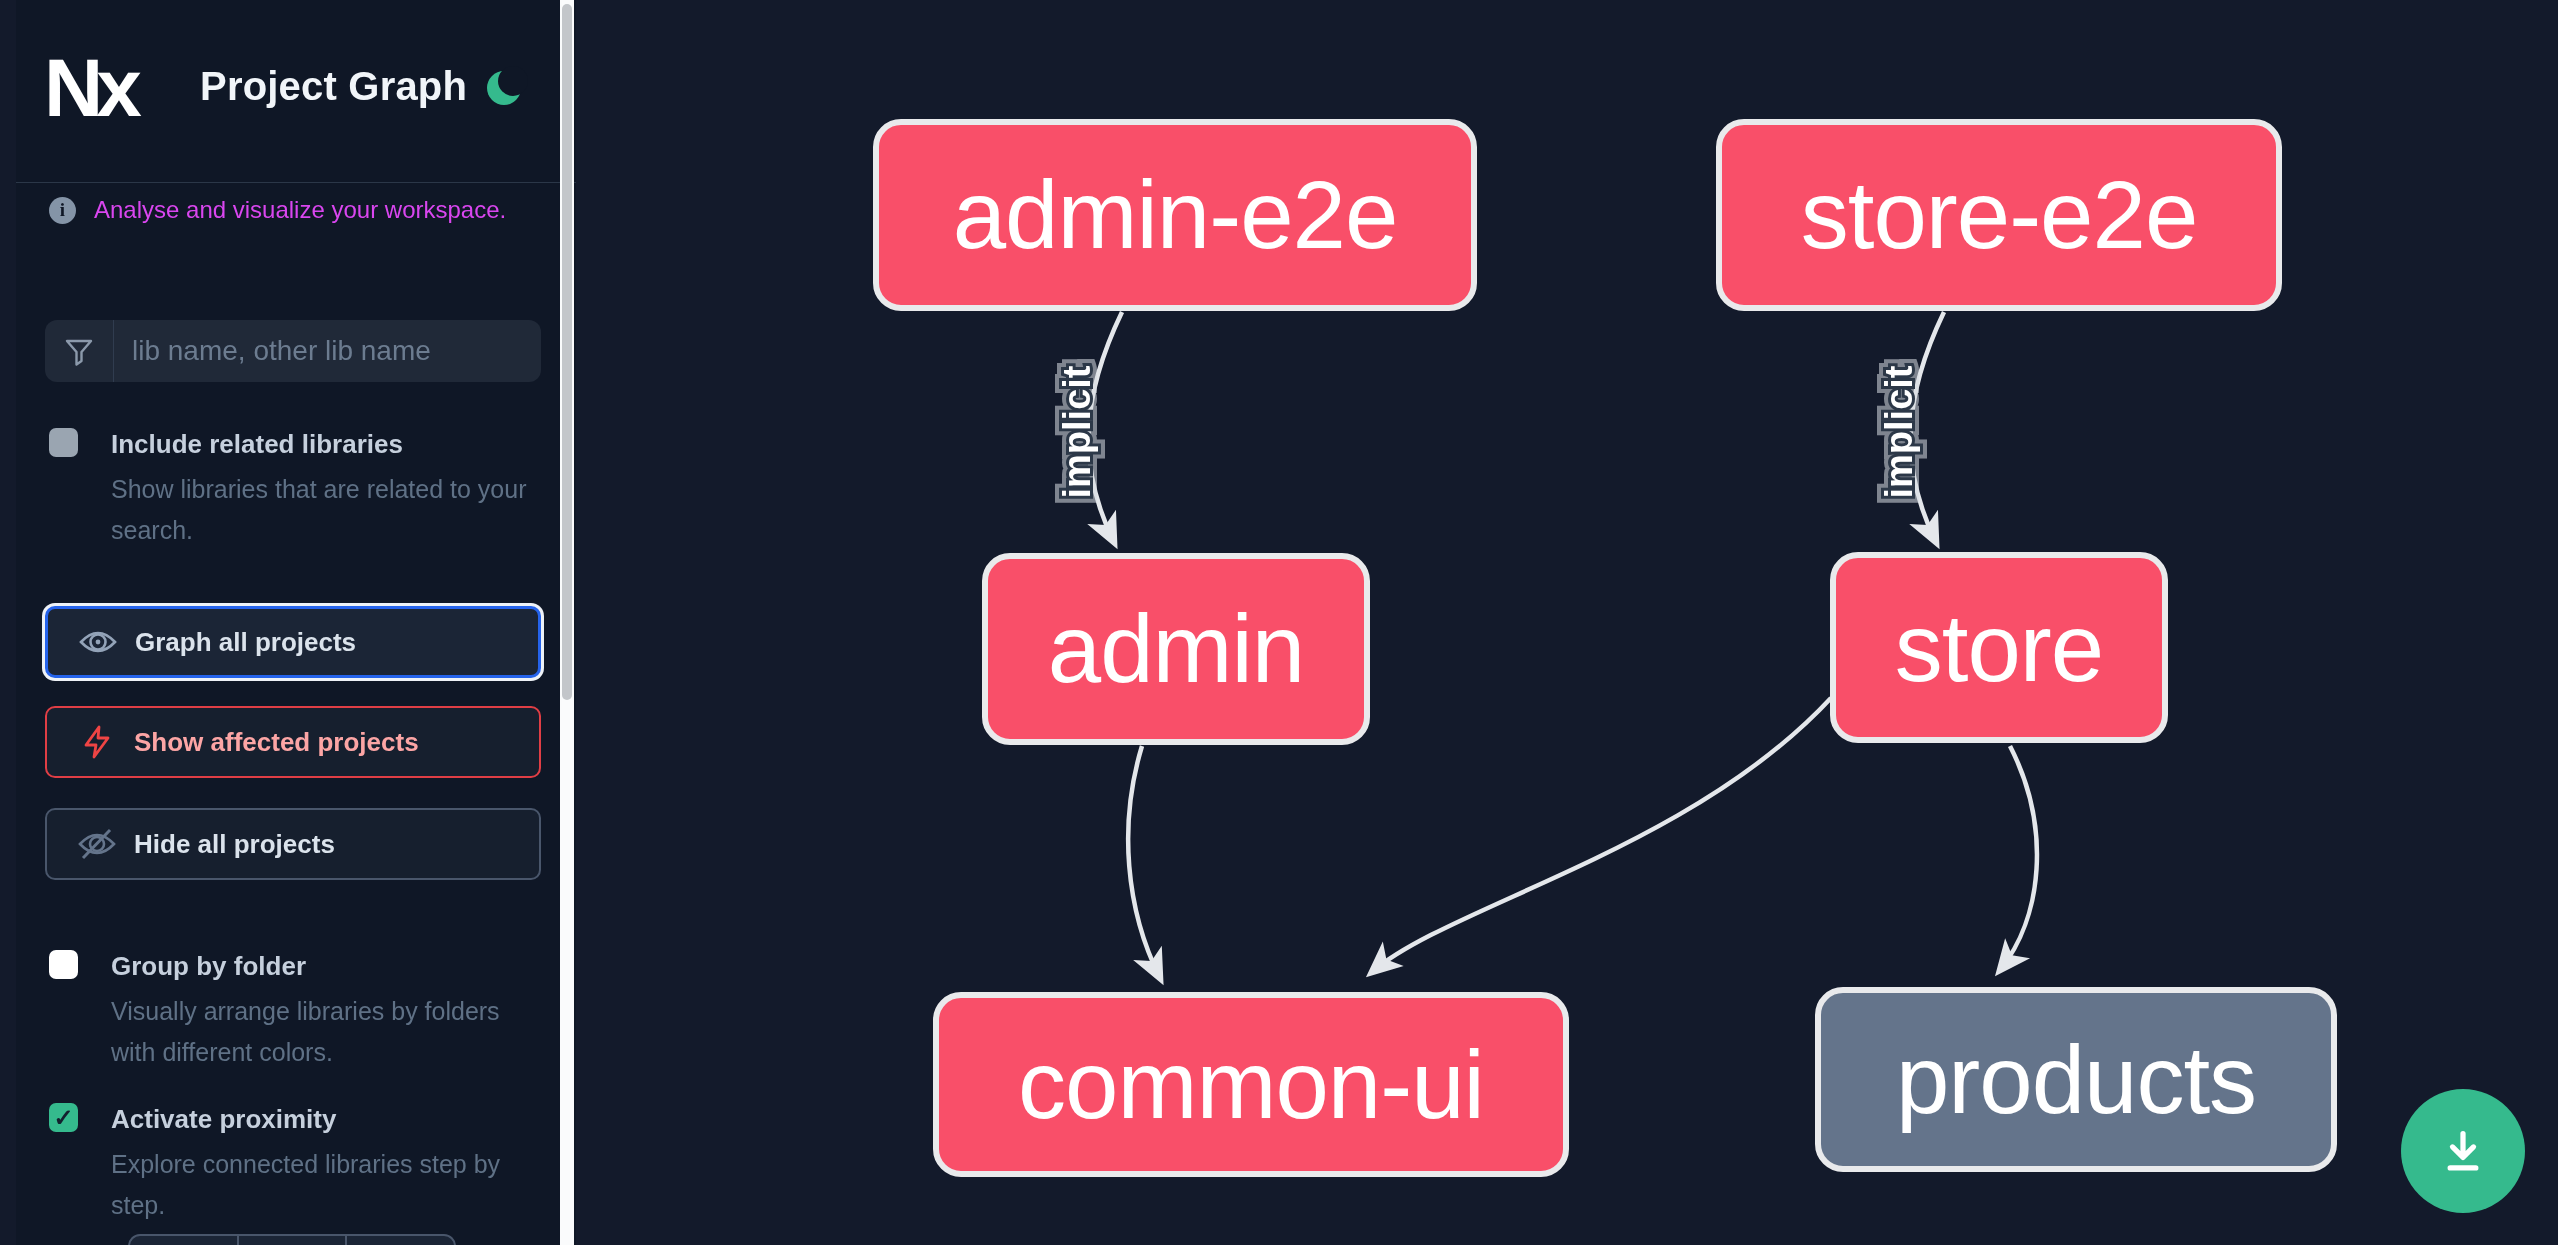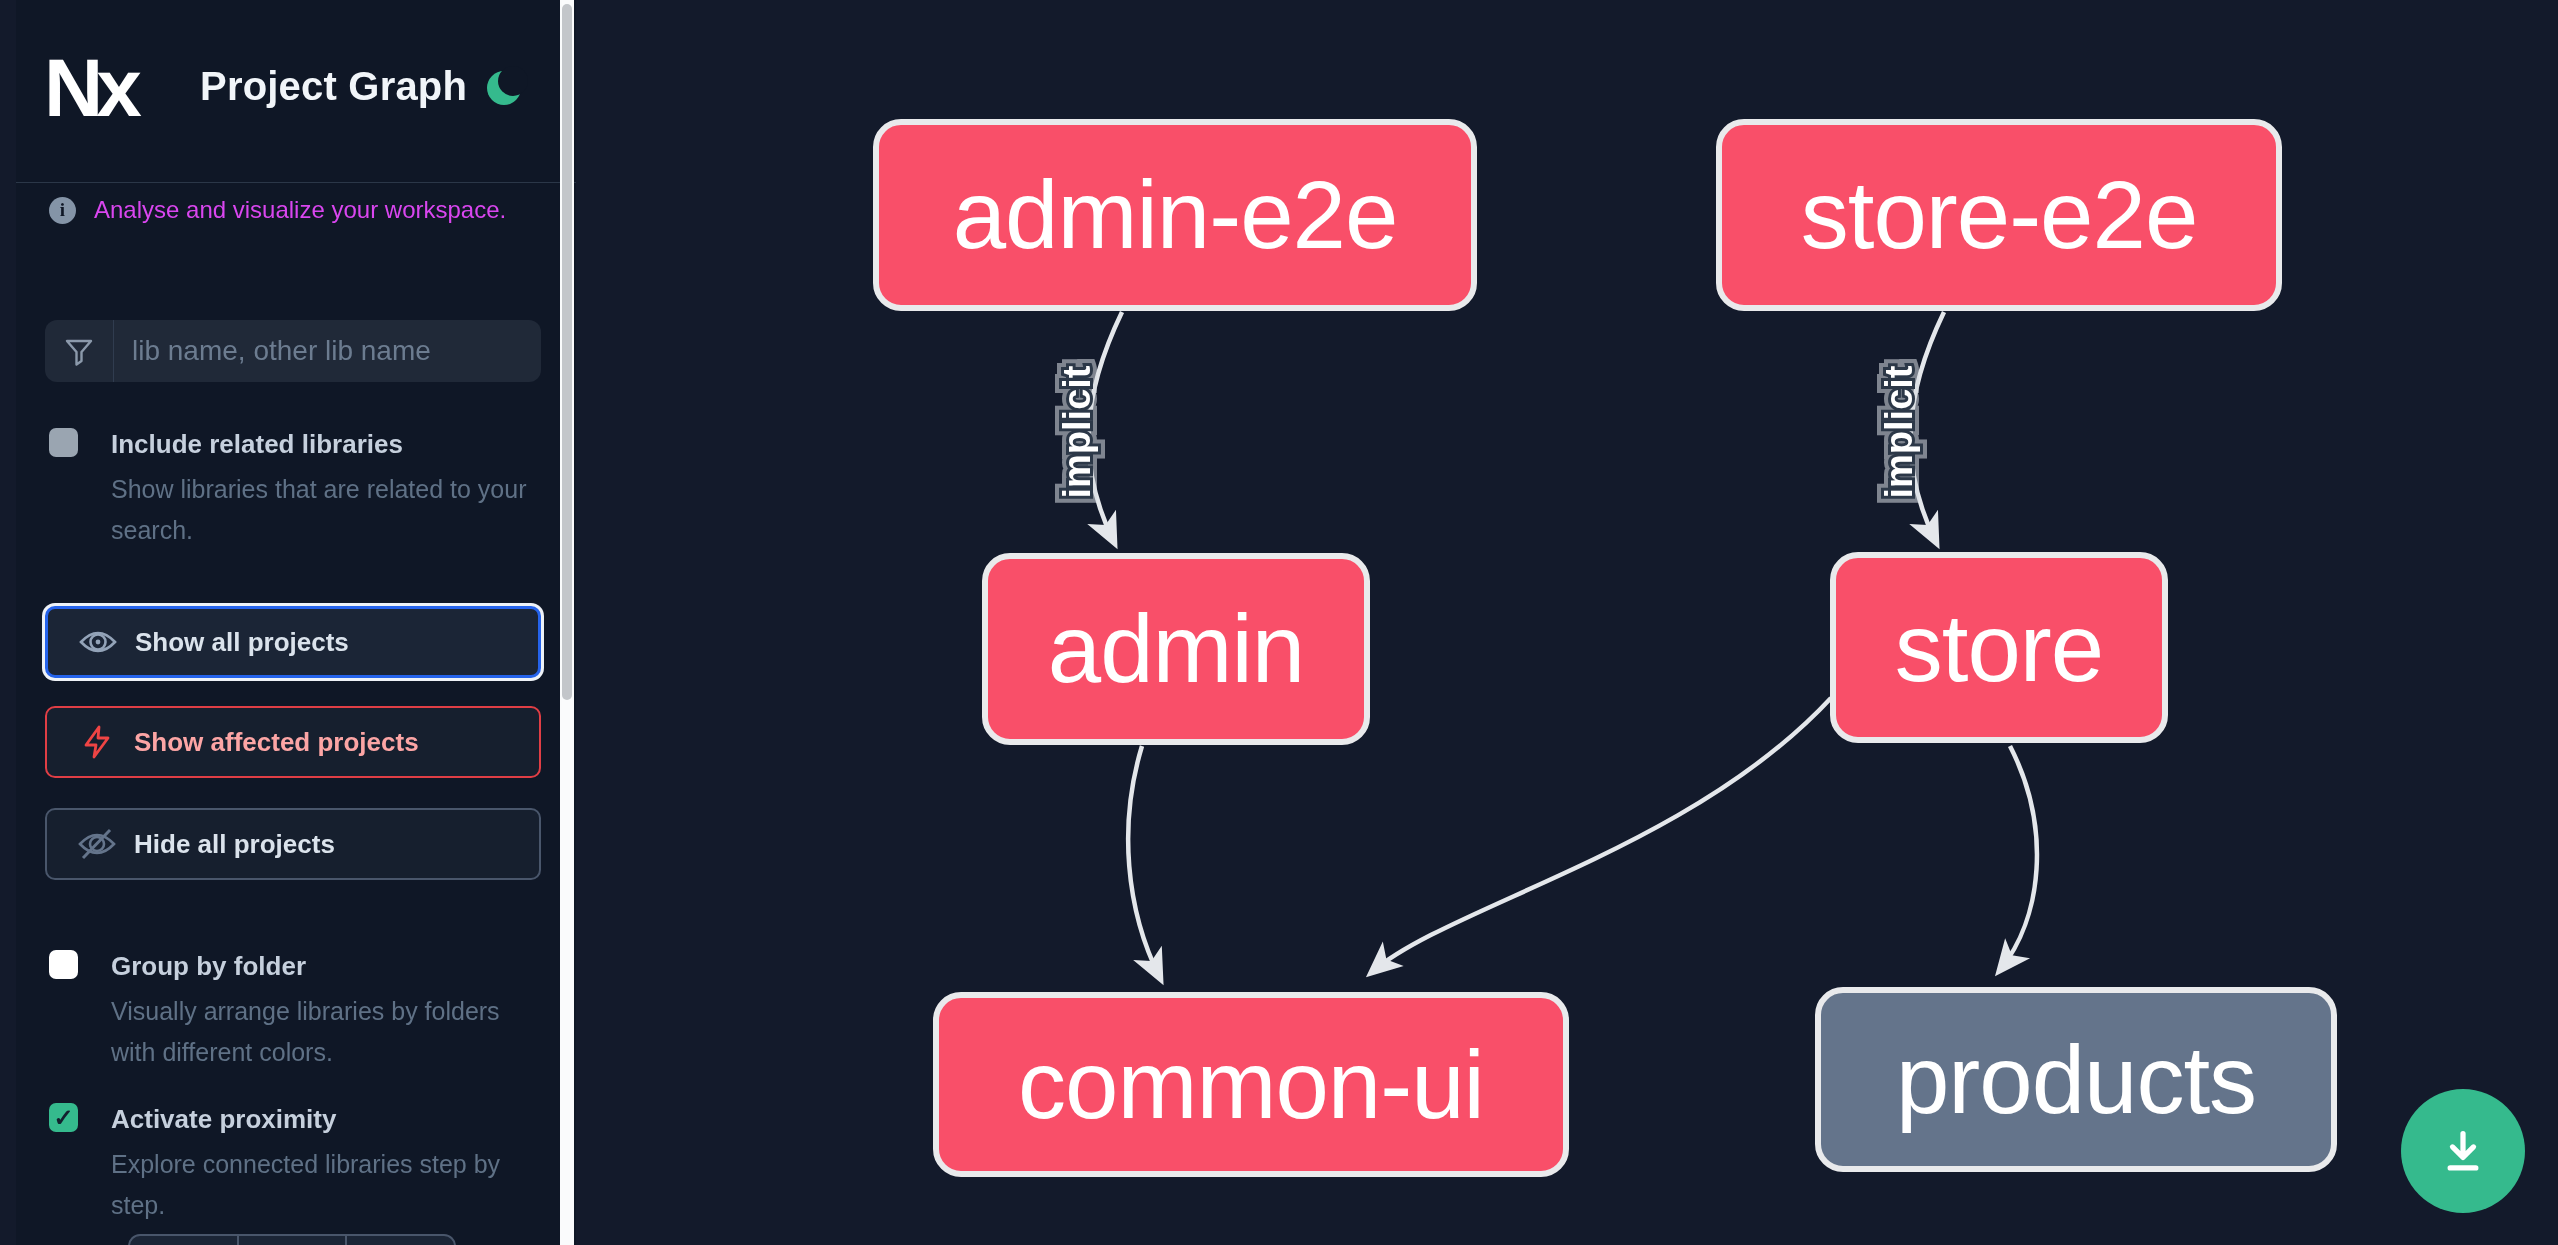--- a/index.html
+++ b/index.html
@@ -131,21 +131,21 @@
     </div>
 
     <button class="sb-btn focused" style="top:606px;">
       <span class="btn-ico">
         <svg width="38" height="30" viewBox="0 0 38 30">
           <path d="M2 15 Q19 -3 36 15 Q19 33 2 15 Z" fill="none" stroke="#93a3b8" stroke-width="2.6"></path>
           <circle cx="19" cy="15" r="7.5" fill="none" stroke="#93a3b8" stroke-width="2.6"></circle>
           <circle cx="19" cy="15" r="2.4" fill="#93a3b8"></circle>
         </svg>
       </span>
-      <span class="btn-label">Show all projects</span>
+      <span class="btn-label">Graph all projects</span>
     </button>
 
     <button class="sb-btn danger" style="top:706px;">
       <span class="btn-ico">
         <svg width="30" height="34" viewBox="0 0 30 34">
           <path d="M17 2 L4 20 h10 L12 32 L26 13 h-10 Z" fill="none" stroke="#ef4444" stroke-width="2.8" stroke-linejoin="round"></path>
         </svg>
       </span>
       <span class="btn-label">Show affected projects</span>
     </button>

